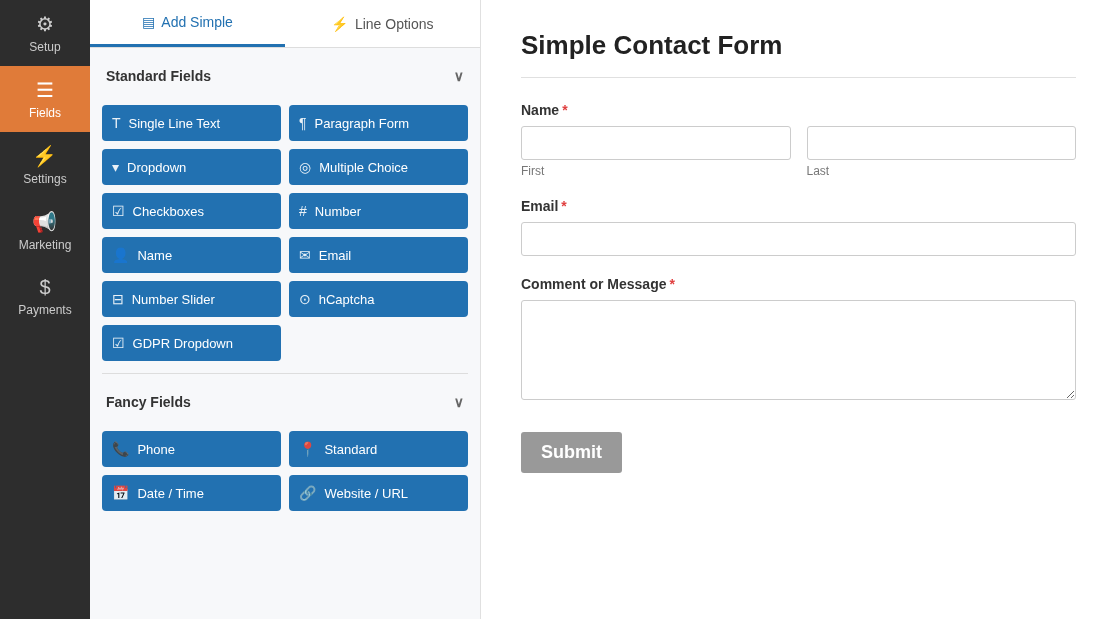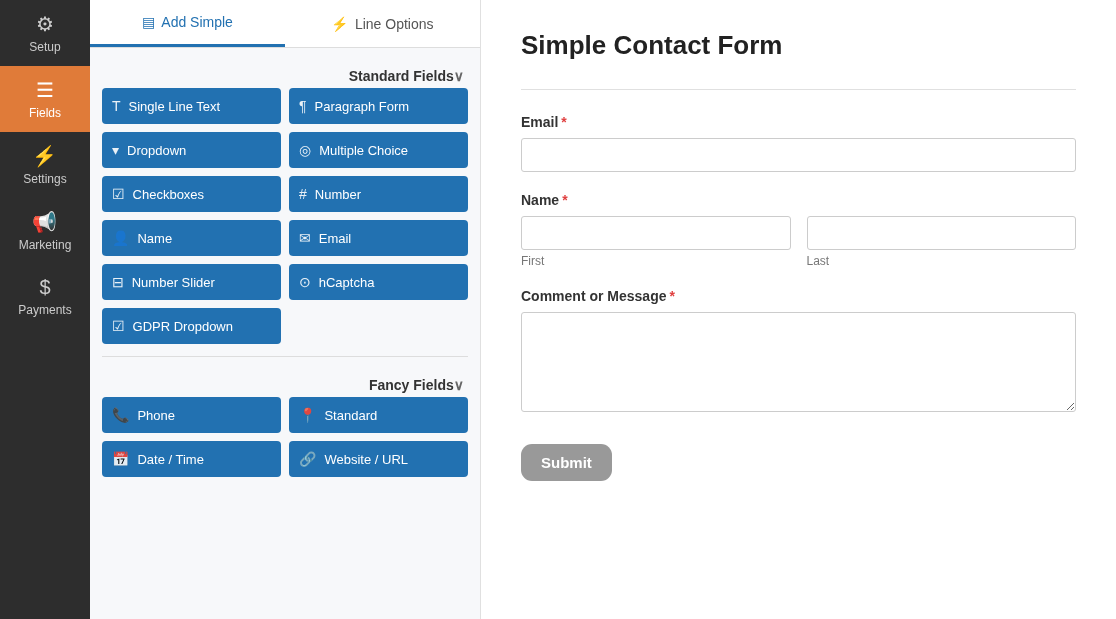--- a/index.html
+++ b/index.html
@@ -72,23 +72,23 @@
       border-bottom: 3px solid #2271b1;
     }
 
     
     .fields-content {
       padding: 12px;
     }
 
     .section-header {
       display: flex;
-      justify-content: flex-end;
-      align-items: center;
-      padding: 8px 4px 4px;
+      justify-content: space-between;
+      align-items: center;
+      padding: 8px 4px 21px;
       font-size: 14px;
       font-weight: 600;
       color: #333;
     }
     .chevron { font-size: 14px; color: #666; cursor: pointer; }
 
     .fields-grid {
       display: grid;
       grid-template-columns: 1fr 1fr;
       gap: 8px;
@@ -123,21 +123,21 @@
       overflow-y: auto;
       padding: 30px 40px;
       border-left: 1px solid #e0e0e0;
     }
 
     .form-title {
       font-size: 26px;
       font-weight: 700;
       color: #222;
       margin-bottom: 24px;
-      padding-bottom: 28px;
+      padding-bottom: 16px;
       border-bottom: 1px solid #e0e0e0;
     }
 
     .form-group {
       margin-bottom: 20px;
     }
 
     .form-label {
       font-size: 14px;
       font-weight: 600;
@@ -178,23 +178,23 @@
       outline: none;
       color: #333;
       resize: vertical;
       min-height: 100px;
     }
 
     .submit-btn {
       background: #999;
       color: #fff;
       border: none;
-      border-radius: 11px;
+      border-radius: 3px;
       padding: 10px 20px;
-      font-size: 15px;
+      font-size: 18px;
       font-weight: 600;
       cursor: pointer;
       margin-top: 8px;
     }
   </style>
 </head>
 <body>
 
 <nav class="sidebar-nav">
   <button class="nav-item">
@@ -310,28 +310,20 @@
         <span class="btn-icon">🔗</span>
         <span>Website / URL</span>
       </button>
     </div>
 
   </div>
 </div>
 
 <div class="form-panel">
   <h1 class="form-title">Simple Contact Form</h1>
-
-  
-  <div class="form-group">
-    <label class="form-label">
-      <span>Email</span><span class="required">*</span>
-    </label>
-    <input type="email" class="form-input" style="">
-  </div>
 
   
   <div class="form-group">
     <label class="form-label">
       <span>Name</span><span class="required">*</span>
     </label>
     <div class="name-row">
       <div>
         <input type="text" class="form-input" style="">
         <div class="sub-label">First</div>
@@ -339,20 +331,28 @@
       <div>
         <input type="text" class="form-input" style="">
         <div class="sub-label">Last</div>
       </div>
     </div>
   </div>
 
   
   <div class="form-group">
     <label class="form-label">
+      <span>Email</span><span class="required">*</span>
+    </label>
+    <input type="email" class="form-input" style="">
+  </div>
+
+  
+  <div class="form-group">
+    <label class="form-label">
       <span>Comment or Message</span><span class="required">*</span>
     </label>
     <textarea class="form-textarea" style=""></textarea>
   </div>
 
   
   <button class="submit-btn">Submit</button>
 </div>
 
 </body></html>

